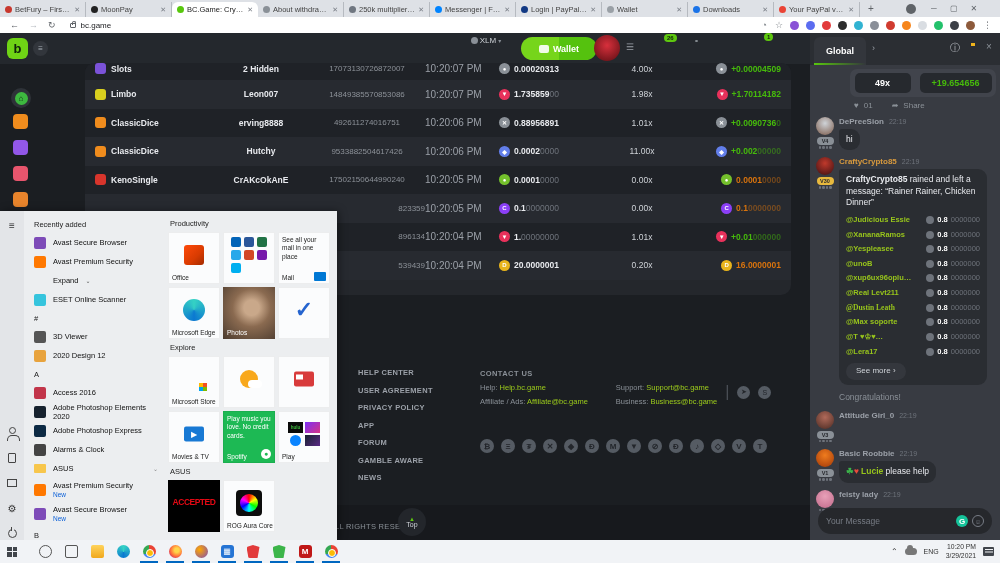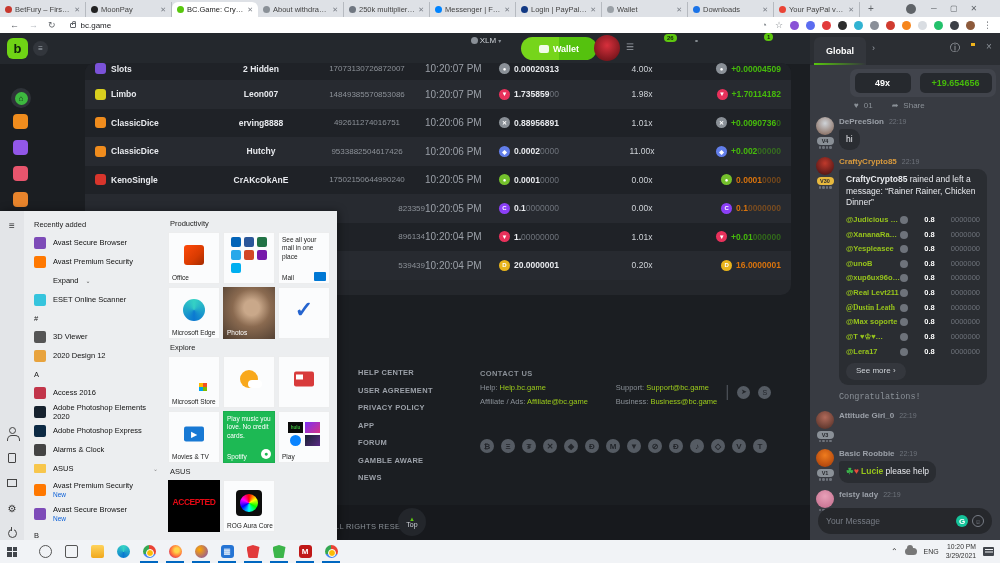--- a/index.html
+++ b/index.html
@@ -101,24 +101,24 @@
   .mav{width:18px;height:18px;border-radius:50%;flex:none;}
   .mbadge{width:17px;height:8px;border-radius:4px;font-size:5.5px;font-weight:bold;color:#26282d;display:flex;align-items:center;justify-content:center;margin:2px 0 0 0;}
   .mdots{display:flex;gap:1px;margin-top:1px;justify-content:center;}
   .mdots i{width:2.5px;height:2.5px;border-radius:50%;background:#6e737b;}
   .mname{font-size:8px;font-weight:bold;color:#9ba0a8;}
   .mtime{font-size:7px;color:#6e737b;margin-left:5px;font-weight:normal;}
   .bubble{background:#2a2d32;border-radius:3px 9px 9px 9px;padding:5px 7px;color:#e8eaee;font-size:8.5px;margin-top:3px;display:inline-block;max-width:148px;line-height:1.35;}
   .rainlist{margin-top:6px;}
   .rrow{display:flex;justify-content:space-between;align-items:center;font-size:7.5px;margin-bottom:4.5px;width:134px;}
   .rname{color:#97c41c;font-weight:bold;}
-  .ramt{color:#fff;font-weight:bold;display:flex;align-items:center;gap:16px;}
+  .ramt{color:#fff;font-weight:bold;display:flex;align-items:center;gap:3px;}
   .rcoin{width:8px;height:8px;border-radius:50%;background:#6e737b;flex:none;}
   .seemore{background:#34373d;border-radius:9px;padding:3px 10px;font-size:8px;color:#cfd3d8;display:inline-block;margin-top:2px;}
-  .plainline{color:#8a9097;font-size:8.5px;margin:2px 0 9px 23px;font-family:Liberation Mono, monospace;}
+  .plainline{color:#8a9097;font-size:8.5px;margin:2px 0 9px 23px;}
   #chatinput{position:absolute;left:8px;top:475px;width:174px;height:26px;background:#26282c;border-radius:13px;display:flex;align-items:center;padding:0 8px;}
   #chatinput input{flex:1;background:transparent;border:none;outline:none;color:#cfd3d8;font-size:8.5px;}
   #chatinput input::placeholder{color:#777c85;}
   .gram{width:12px;height:12px;border-radius:50%;background:#15c39a;color:#fff;font-size:8px;font-weight:bold;display:flex;align-items:center;justify-content:center;}
   .smiley{width:12px;height:12px;border-radius:50%;border:1px solid #777c85;color:#777c85;font-size:7px;display:flex;align-items:center;justify-content:center;margin-left:4px;}
 
   
   #startmenu{left:0;top:211px;width:337px;height:330px;background:#eceef0;z-index:50;box-shadow:2px 0 8px rgba(0,0,0,.4);overflow:hidden;}
   #rail{position:absolute;left:0;top:0;width:24px;height:330px;background:#e3e5e8;}
   .railic{position:absolute;left:6px;width:12px;height:12px;color:#333;font-size:10px;display:flex;align-items:center;justify-content:center;}

